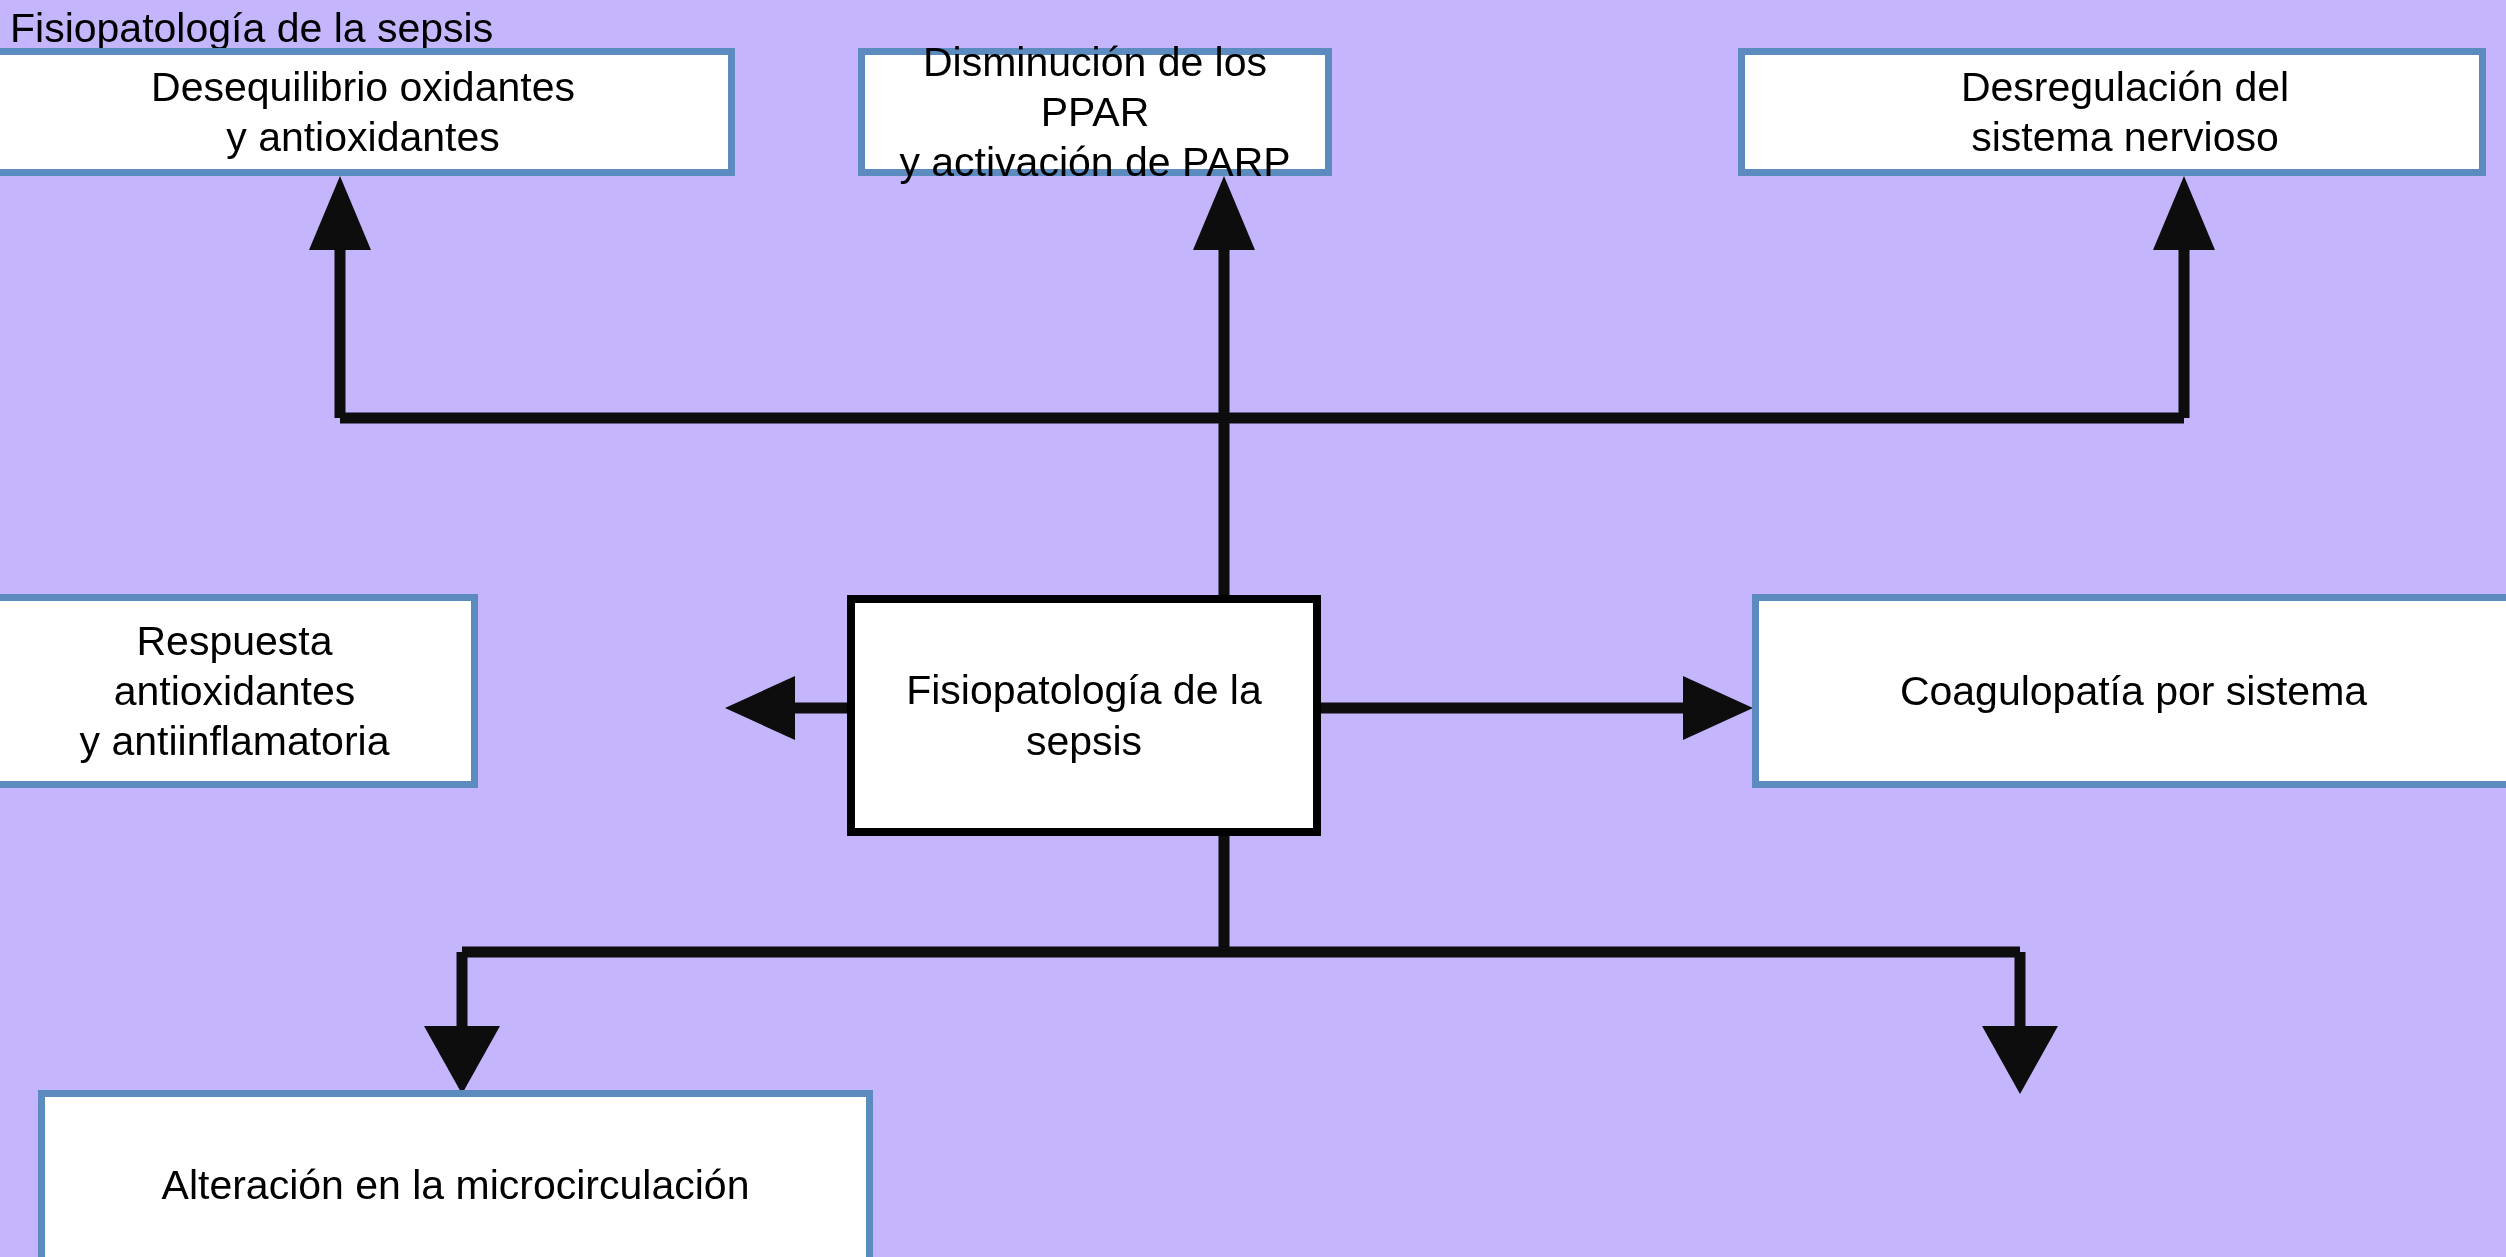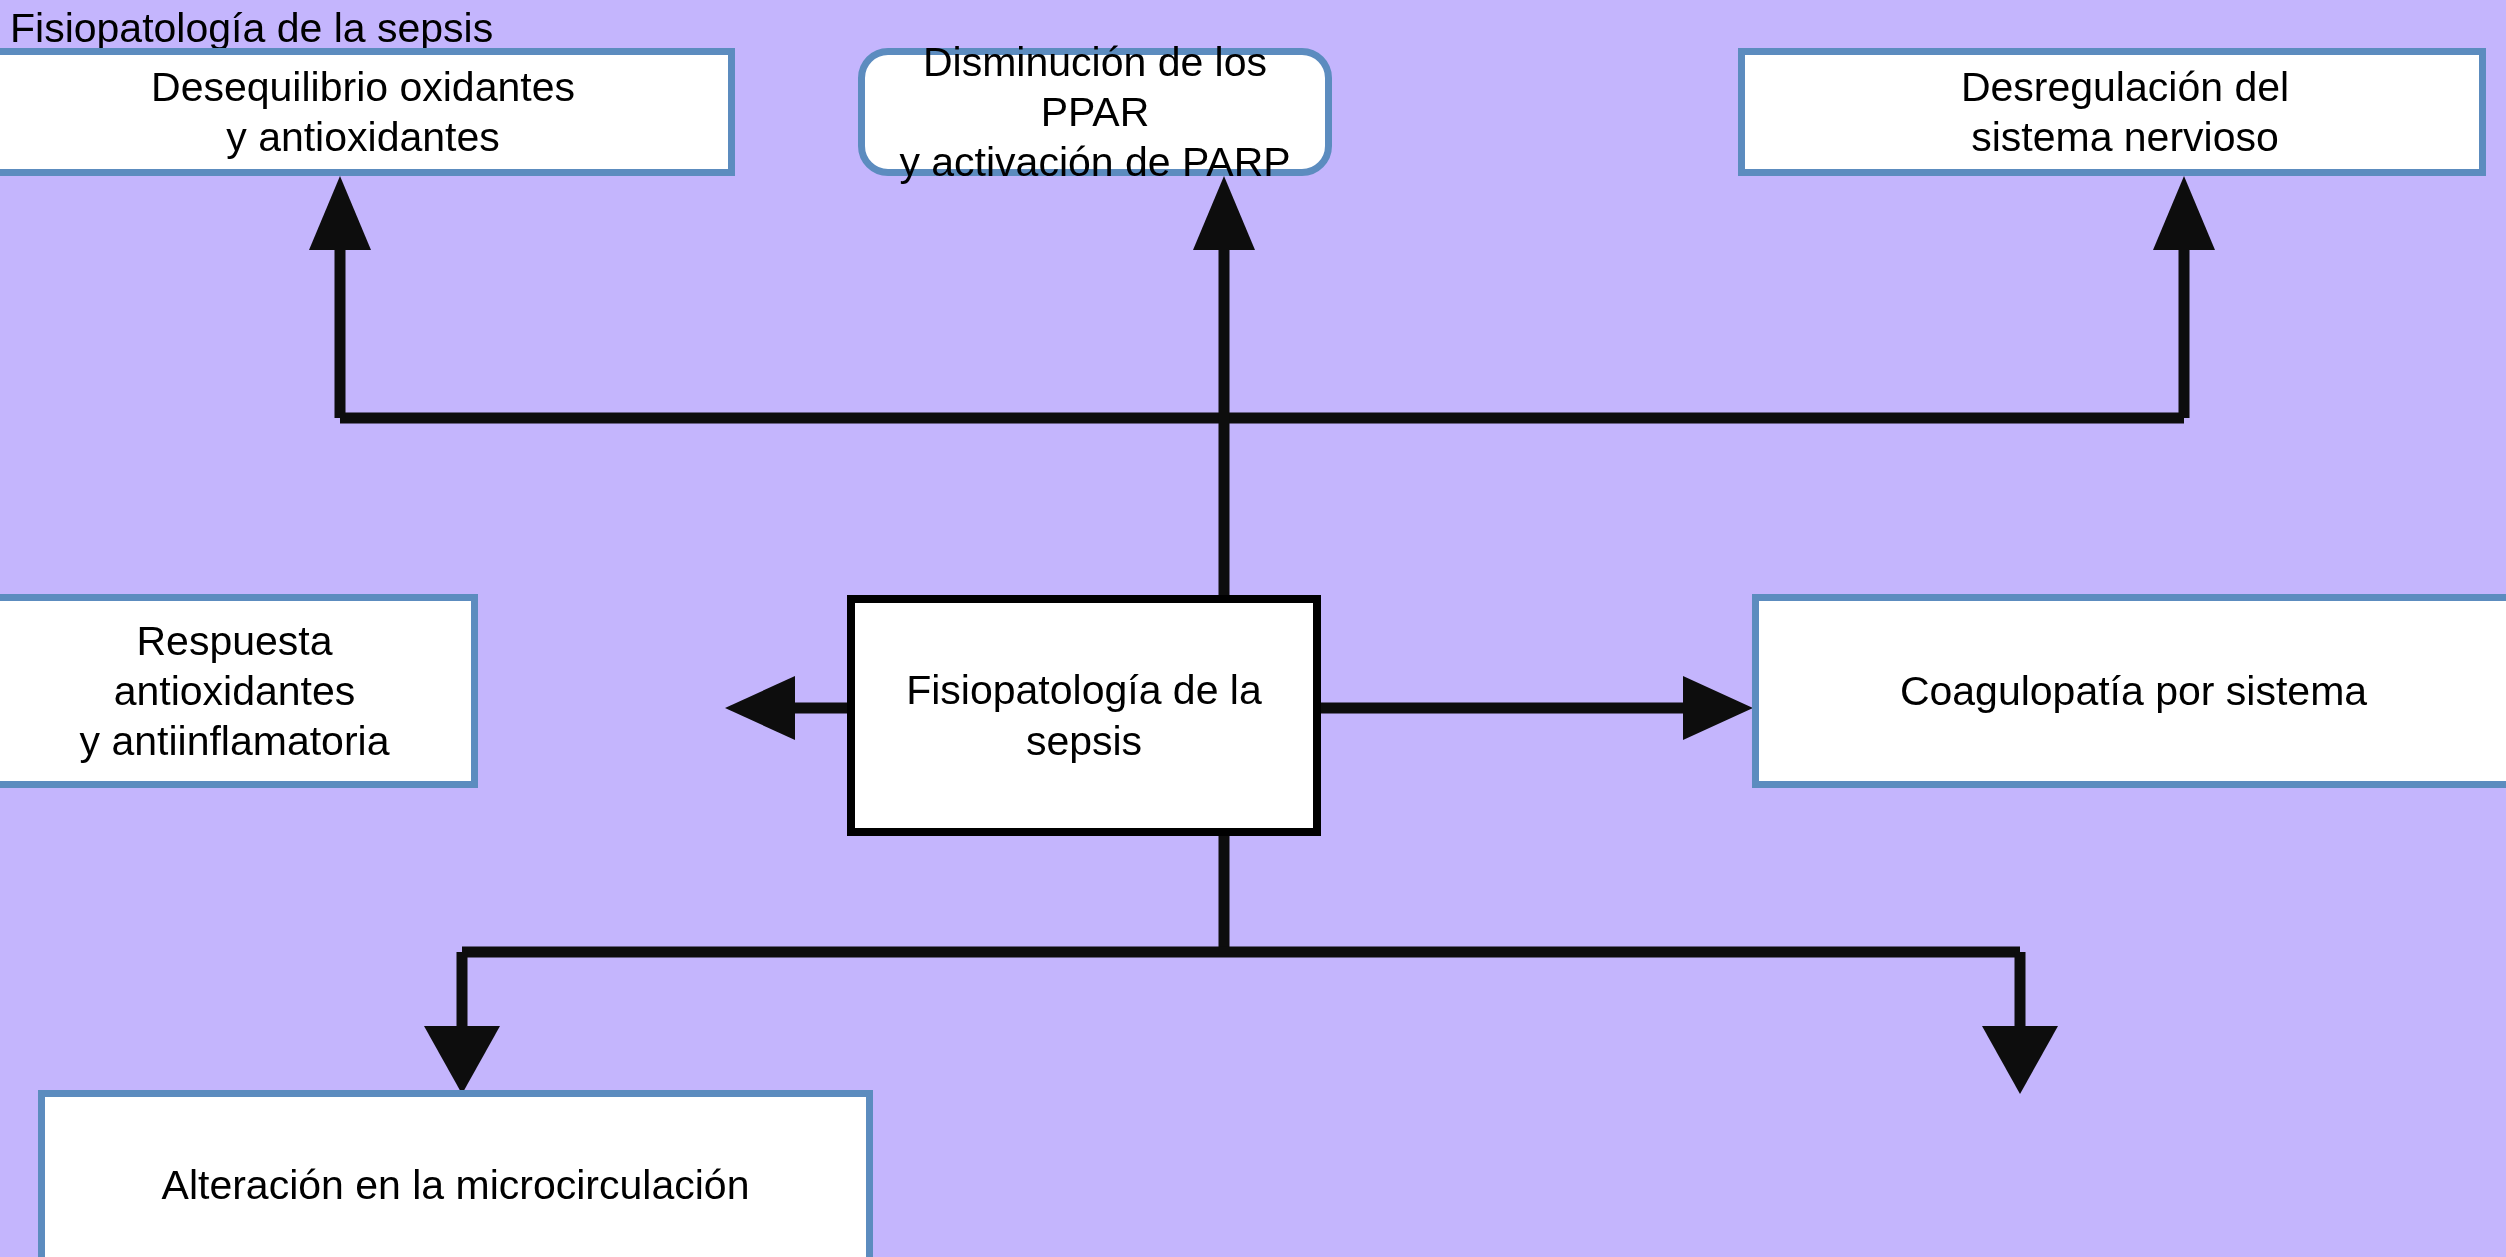--- a/index.html
+++ b/index.html
@@ -48,21 +48,21 @@
     white-space: pre-line;
   }
   .node-blue {
     border: 7px solid #5C8CBF;
   }
   .node-center {
     border: 8px solid #000000;
   }
   
   #node-oxidative   { left: -9px;   top: 48px;   width: 744px;  height: 128px; }
-  #node-ppar        { left: 858px;  top: 48px;   width: 474px;  height: 128px; border-radius: 30px; }
+  #node-ppar        { left: 858px;  top: 48px;   width: 474px;  height: 128px; }
   #node-nervous     { left: 1738px; top: 48px;   width: 748px;  height: 128px; padding-left: 26px; }
   
   #node-inflammatory{ left: -9px;   top: 594px;  width: 487px;  height: 194px; }
   #node-center      { left: 847px;  top: 595px;  width: 474px;  height: 241px; }
   #node-coagulo     { left: 1752px; top: 594px;  width: 763px;  height: 194px; }
   
   #node-micro       { left: 38px;   top: 1090px; width: 835px;  height: 190px; }
   #node-complement  { left: 1737px; top: 1090px; width: 406px;  height: 120px; }
 </style>
 </head>

